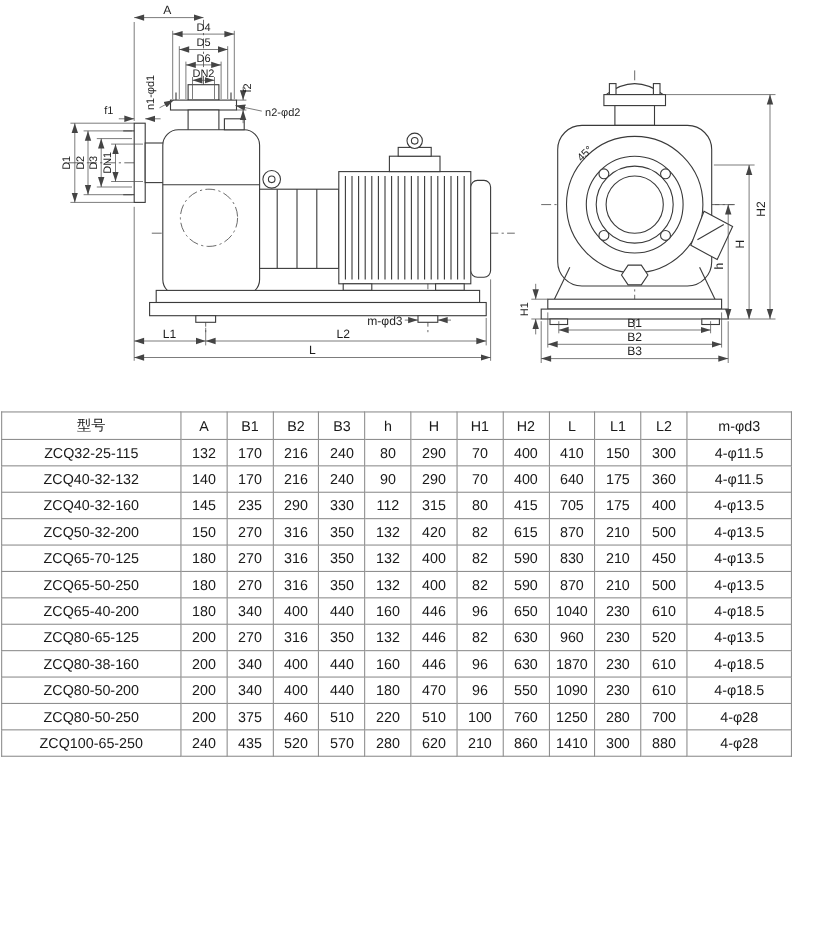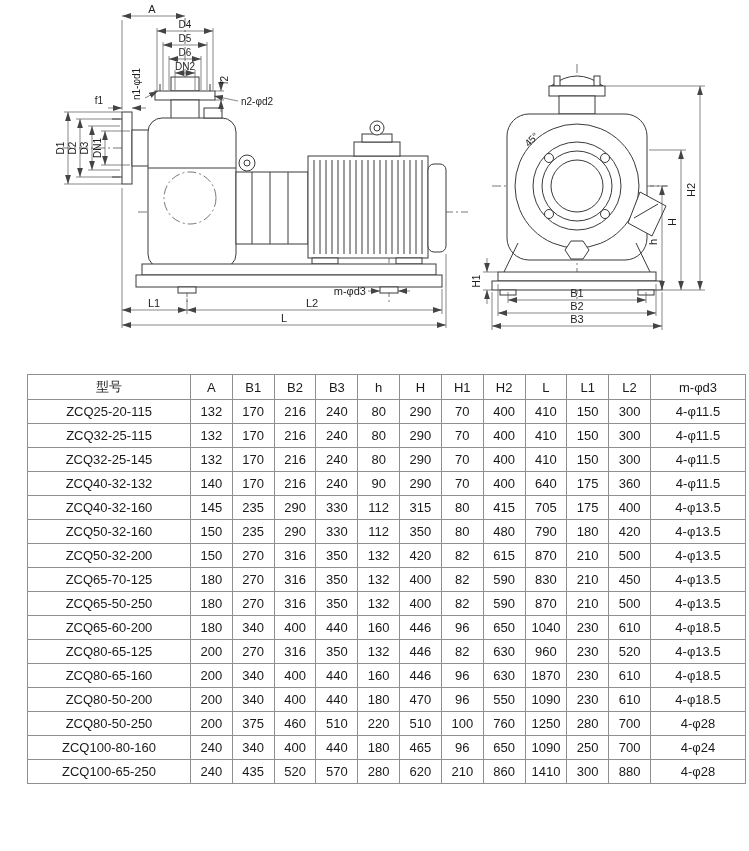--- a/index.html
+++ b/index.html
@@ -7,21 +7,21 @@
   .drawing-area{width:749px;height:350px;}
   svg{display:block;}
   .ln{fill:none;stroke:#3a3a3a;stroke-width:1;}
   .lnf{fill:#fff;stroke:#3a3a3a;stroke-width:1;}
   .cl{fill:none;stroke:#555;stroke-width:0.8;stroke-dasharray:9 3 2 3;}
   .ext{stroke:#555;stroke-width:0.7;}
   .dim{stroke:#555;stroke-width:0.7;marker-start:url(#as);marker-end:url(#ae);}
   .dima{stroke:#555;stroke-width:0.7;marker-end:url(#ae);}
   .dl{font-size:11px;fill:#1e1e1e;font-family:"Liberation Sans",sans-serif;}
   .dls{font-size:10px;fill:#1e1e1e;font-family:"Liberation Sans",sans-serif;}
-  .table-area{padding:24px 15px 0 27px;}
+  .table-area{padding:24px 15px 0 1px;}
   table.spec{border-collapse:collapse;table-layout:fixed;width:719px;font-size:13px;color:#1a1a1a;}
   table.spec th,table.spec td{border:1px solid #8f8f8f;text-align:center;font-weight:normal;padding:3px 1px;height:17px;white-space:nowrap;overflow:hidden;}
   th.col-model{width:160px;}
   th.col-holes{width:92px;}
 </style>
 </head>
 <body>
 
 <div class="page">
 
@@ -262,51 +262,21 @@
             <th>H1</th>
             <th>H2</th>
             <th>L</th>
             <th>L1</th>
             <th>L2</th>
             <th class="col-holes">m-φd3</th>
           </tr>
       </thead>
       <tbody>
           <tr>
-            <td>ZCQ25-20-115</td>
-            <td>132</td>
-            <td>170</td>
-            <td>216</td>
-            <td>240</td>
-            <td>80</td>
-            <td>290</td>
-            <td>70</td>
-            <td>400</td>
-            <td>410</td>
-            <td>150</td>
-            <td>300</td>
-            <td>4-φ11.5</td>
-          </tr>
-          <tr>
             <td>ZCQ32-25-115</td>
-            <td>132</td>
-            <td>170</td>
-            <td>216</td>
-            <td>240</td>
-            <td>80</td>
-            <td>290</td>
-            <td>70</td>
-            <td>400</td>
-            <td>410</td>
-            <td>150</td>
-            <td>300</td>
-            <td>4-φ11.5</td>
-          </tr>
-          <tr>
-            <td>ZCQ32-25-145</td>
             <td>132</td>
             <td>170</td>
             <td>216</td>
             <td>240</td>
             <td>80</td>
             <td>290</td>
             <td>70</td>
             <td>400</td>
             <td>410</td>
             <td>150</td>
@@ -334,35 +304,20 @@
             <td>235</td>
             <td>290</td>
             <td>330</td>
             <td>112</td>
             <td>315</td>
             <td>80</td>
             <td>415</td>
             <td>705</td>
             <td>175</td>
             <td>400</td>
-            <td>4-φ13.5</td>
-          </tr>
-          <tr>
-            <td>ZCQ50-32-160</td>
-            <td>150</td>
-            <td>235</td>
-            <td>290</td>
-            <td>330</td>
-            <td>112</td>
-            <td>350</td>
-            <td>80</td>
-            <td>480</td>
-            <td>790</td>
-            <td>180</td>
-            <td>420</td>
             <td>4-φ13.5</td>
           </tr>
           <tr>
             <td>ZCQ50-32-200</td>
             <td>150</td>
             <td>270</td>
             <td>316</td>
             <td>350</td>
             <td>132</td>
             <td>420</td>
@@ -397,21 +352,21 @@
             <td>132</td>
             <td>400</td>
             <td>82</td>
             <td>590</td>
             <td>870</td>
             <td>210</td>
             <td>500</td>
             <td>4-φ13.5</td>
           </tr>
           <tr>
-            <td>ZCQ65-60-200</td>
+            <td>ZCQ65-40-200</td>
             <td>180</td>
             <td>340</td>
             <td>400</td>
             <td>440</td>
             <td>160</td>
             <td>446</td>
             <td>96</td>
             <td>650</td>
             <td>1040</td>
             <td>230</td>
@@ -427,21 +382,21 @@
             <td>132</td>
             <td>446</td>
             <td>82</td>
             <td>630</td>
             <td>960</td>
             <td>230</td>
             <td>520</td>
             <td>4-φ13.5</td>
           </tr>
           <tr>
-            <td>ZCQ80-65-160</td>
+            <td>ZCQ80-38-160</td>
             <td>200</td>
             <td>340</td>
             <td>400</td>
             <td>440</td>
             <td>160</td>
             <td>446</td>
             <td>96</td>
             <td>630</td>
             <td>1870</td>
             <td>230</td>
@@ -472,35 +427,20 @@
             <td>220</td>
             <td>510</td>
             <td>100</td>
             <td>760</td>
             <td>1250</td>
             <td>280</td>
             <td>700</td>
             <td>4-φ28</td>
           </tr>
           <tr>
-            <td>ZCQ100-80-160</td>
-            <td>240</td>
-            <td>340</td>
-            <td>400</td>
-            <td>440</td>
-            <td>180</td>
-            <td>465</td>
-            <td>96</td>
-            <td>650</td>
-            <td>1090</td>
-            <td>250</td>
-            <td>700</td>
-            <td>4-φ24</td>
-          </tr>
-          <tr>
             <td>ZCQ100-65-250</td>
             <td>240</td>
             <td>435</td>
             <td>520</td>
             <td>570</td>
             <td>280</td>
             <td>620</td>
             <td>210</td>
             <td>860</td>
             <td>1410</td>

